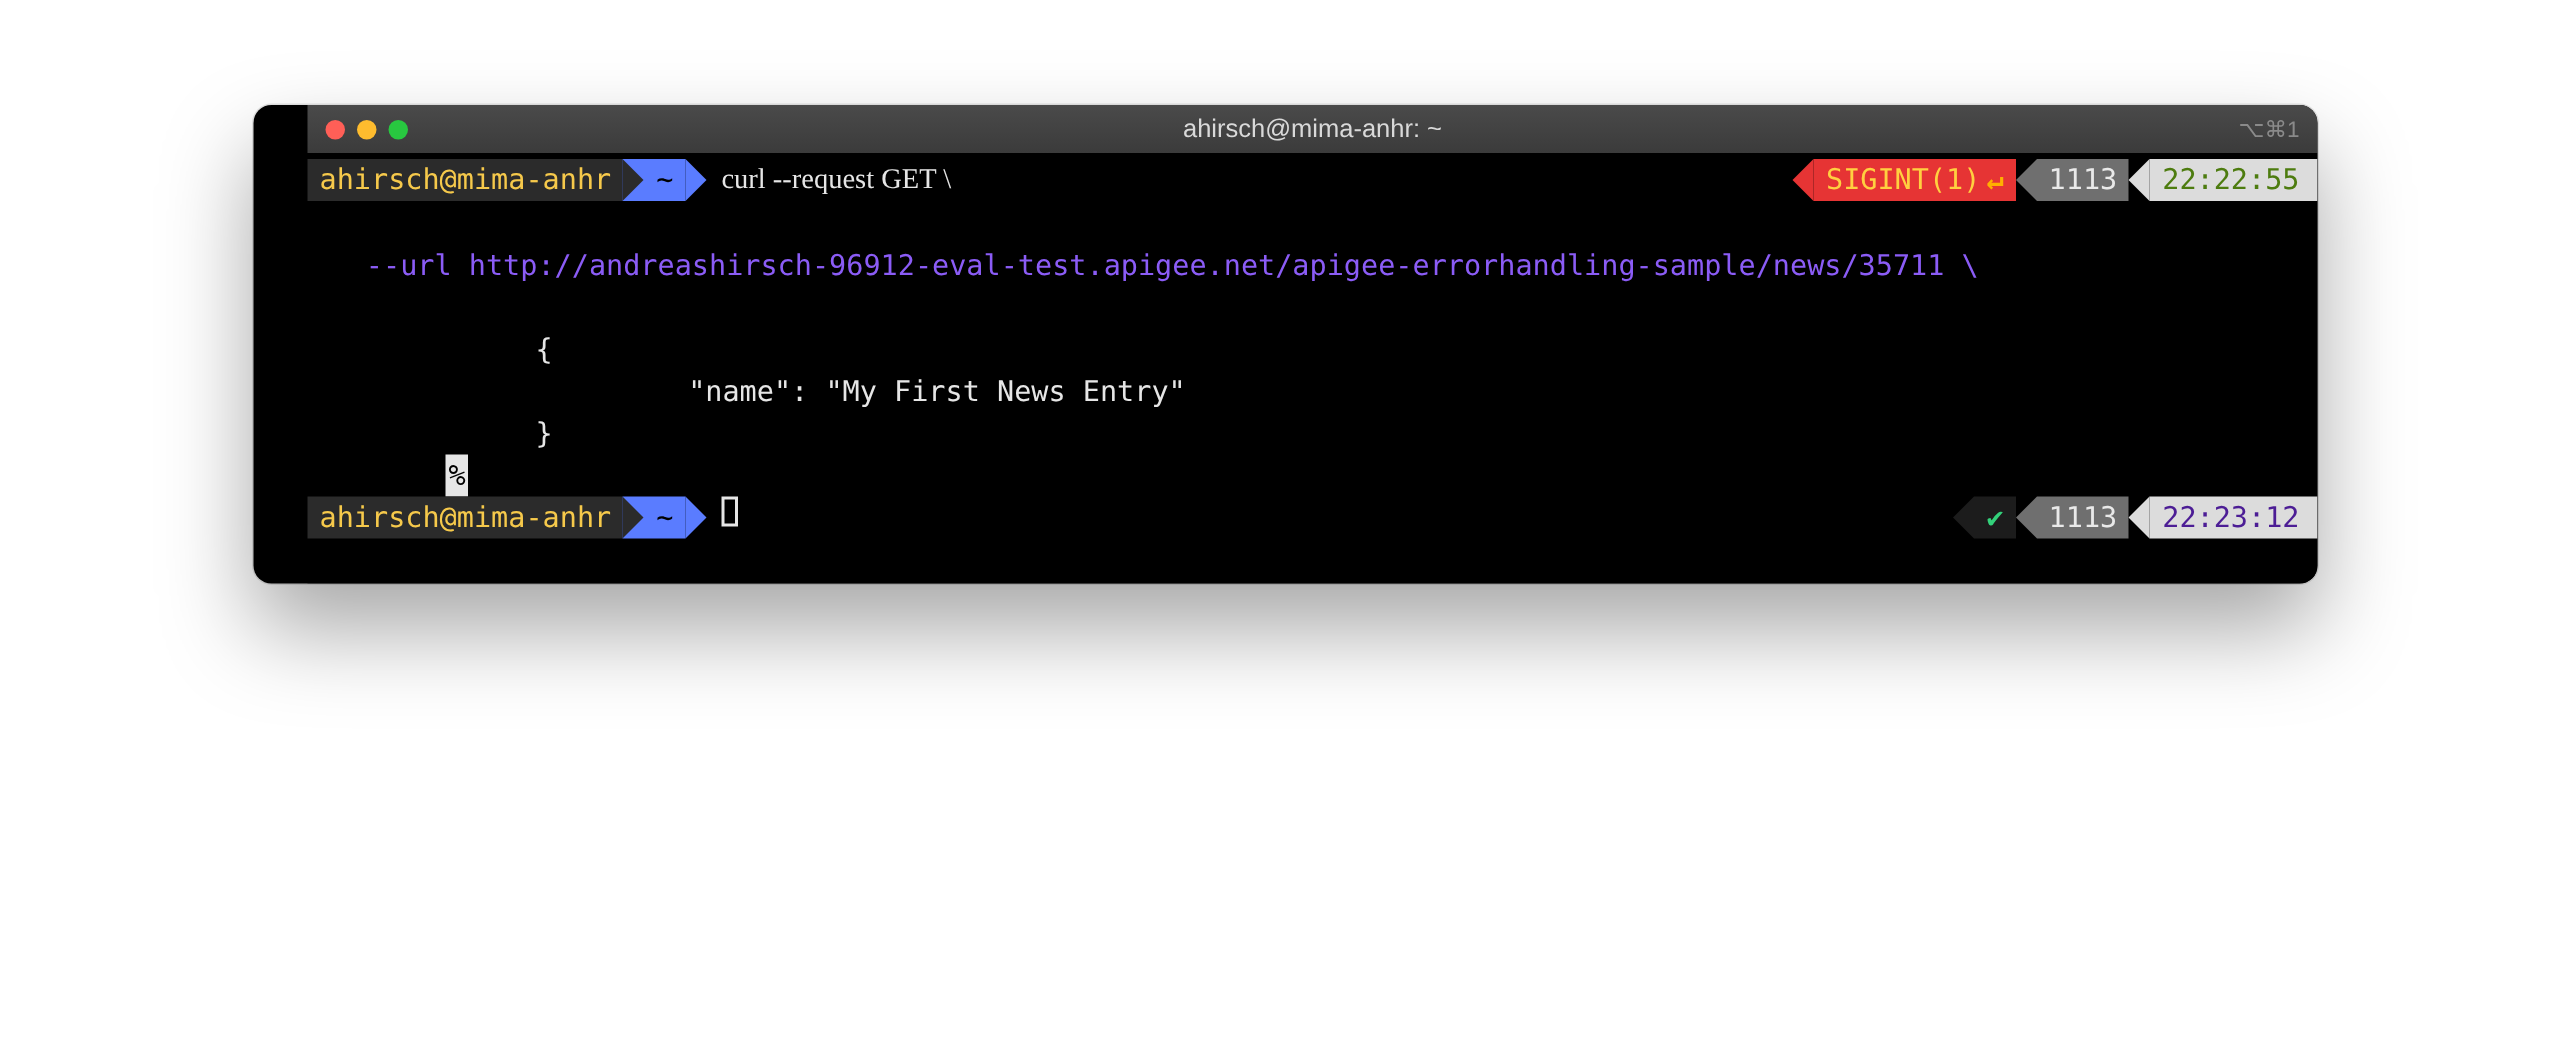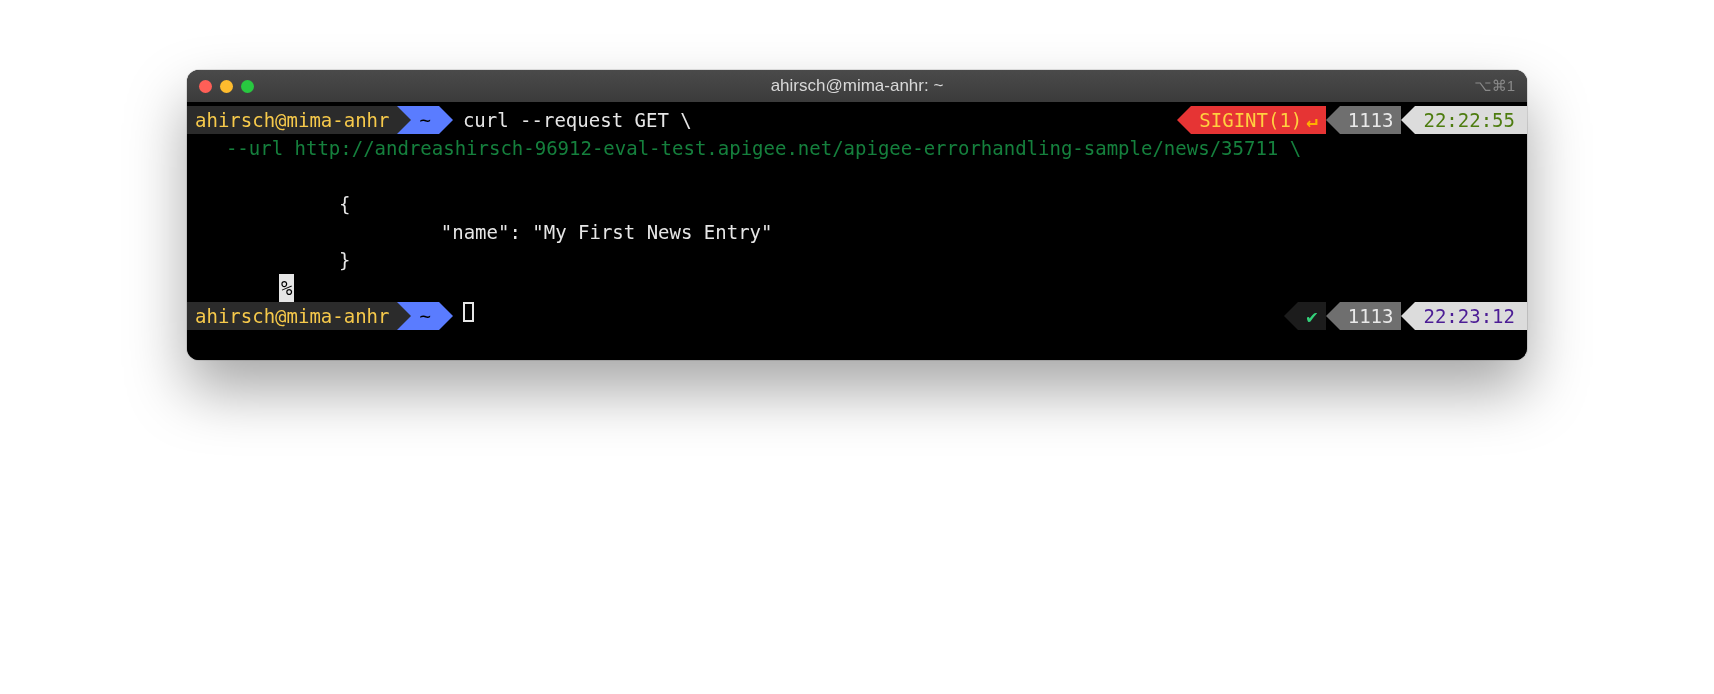--- a/index.html
+++ b/index.html
@@ -19,20 +19,21 @@
     justify-content: center;
     padding-top: 70px;
     box-sizing: border-box;
   }
   .terminal-window {
     width: 1340px;
     border-radius: 12px;
     overflow: hidden;
     box-shadow: 0 30px 60px rgba(0,0,0,0.35), 0 0 0 1px rgba(0,0,0,0.1);
     background: #000000;
+    padding-left: 36px;
   }
   .titlebar {
     height: 32px;
     background: linear-gradient(#4a4a4a, #3b3b3b);
     display: flex;
     align-items: center;
     position: relative;
     padding: 0 12px;
   }
   .traffic-lights {
@@ -89,32 +90,32 @@
   .sep-left {
     width: 0; height: 0;
     border-top: 14px solid transparent;
     border-bottom: 14px solid transparent;
   }
   
   .seg-host { background: #2b2b2b; color: #f6c94b; }
   .sep-host { border-left: 14px solid #2b2b2b; position:absolute; right:-14px; z-index:2;}
   .seg-dir { background: #5a7cff; color: #000; padding-left: 22px; }
   .sep-dir { border-left: 14px solid #5a7cff; }
-  .cmd-text { color: #e6e6e6; padding-left: 10px; display:inline-flex; align-items:center; }
+  .cmd-text { color: #e6e6e6; padding-left: 10px; display:inline-flex; align-items:center;font-family:Liberation Serif, serif; }
 
   
   .seg-sig { background: #e63434; color: #ffd040; }
   .sep-sig-l { border-right: 14px solid #e63434; }
   .sig-arrow { color: #ffb000; margin-left:4px; font-weight:bold;}
   .seg-hist { background: #6f6f6f; color: #e9e9e9; }
   .sep-hist-l { border-right: 14px solid #6f6f6f; }
   .seg-time { background: #dcdcdc; color: #4d7c0f; padding-right:12px;}
   .sep-time-l { border-right: 14px solid #dcdcdc; }
 
-  .output-line { padding-left: 16px; color: #15803d; }
+  .output-line { padding-left: 16px; color: #8b5cf6; margin-top: 29px; }
   .indent1 { padding-left: 152px; }
   .indent2 { padding-left: 208px; }
   .pct-mark {
     display:inline-block; background:#e6e6e6; color:#000; padding:0 2px; margin-left: 92px;
   }
 
   
   .seg-ok { background: #1c1c1c; color:#33d17a; }
   .sep-ok-l { border-right: 14px solid #1c1c1c; }
   .seg-hist2 { background: #6f6f6f; color: #e9e9e9; }

